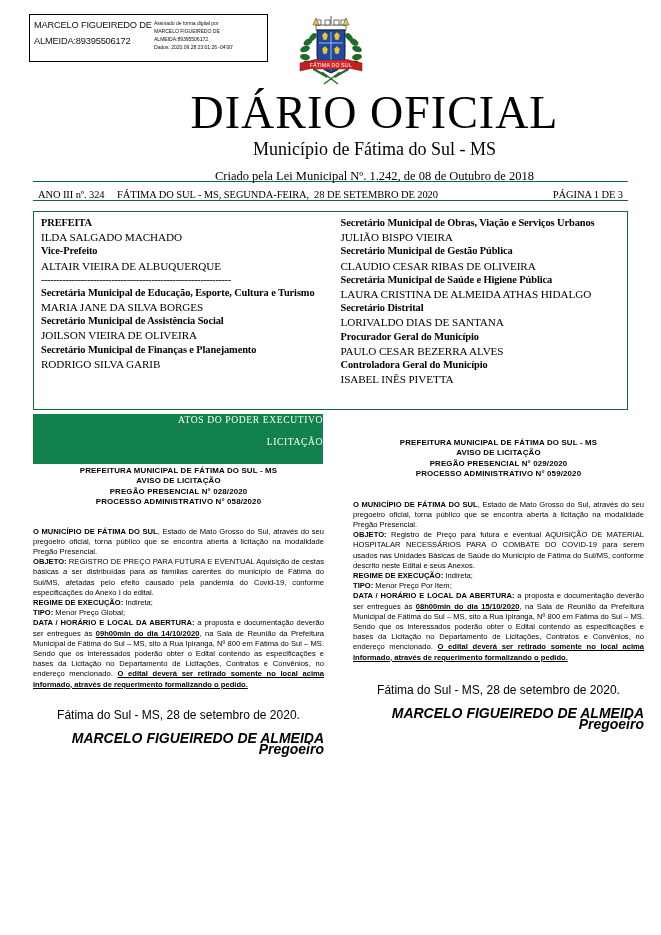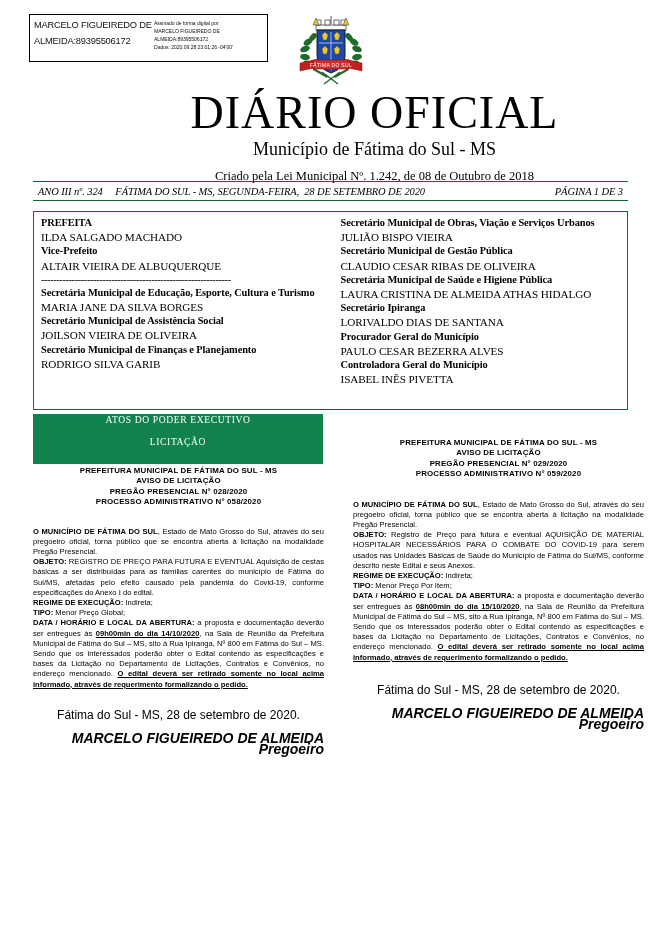--- a/index.html
+++ b/index.html
@@ -103,27 +103,26 @@
   
   .infobar {
     position: absolute;
     left: 33px;
     top: 181px;
     width: 595px;
     border-top: 1.6px solid #0b6b3a;
     border-bottom: 1.6px solid #0b6b3a;
     height: 20px;
     display: flex;
-    align-items: center;
+    align-items: flex-end;
     justify-content: space-between;
     font-size: 10.5px;
     font-family: "Liberation Serif", serif;
     letter-spacing: -0.1px;
     box-sizing: border-box;
-    font-style: italic;
   }
   .infobar .left { padding-left: 5px; white-space: pre; }
   .infobar .right { padding-right: 5px; white-space: pre; }
 
   
   .officials {
     position: absolute;
     left: 33px;
     top: 211px;
     width: 595px;
@@ -162,21 +161,21 @@
     margin: 0;
     overflow: hidden;
     white-space: nowrap;
   }
 
   
   .banner {
     position: absolute;
     background: #11824e;
     color: #fff;
-    text-align: center;
+    text-align: right;
     font-family: "Liberation Serif", serif;
     font-size: 9.6px;
     letter-spacing: 0.6px;
     line-height: 12px;
     height: 28px;
   }
   #banner-executivo { left: 33px; top: 414px; width: 290px; }
   #banner-licitacao { left: 33px; top: 436px; width: 290px; }
 
   
@@ -315,21 +314,21 @@
     <p class="off-role">Secretário Municipal de Finanças e Planejamento</p>
     <p class="off-name">RODRIGO SILVA GARIB</p>
   </div>
   <div class="off-col right">
     <p class="off-role">Secretário Municipal de Obras, Viação e Serviços Urbanos</p>
     <p class="off-name">JULIÃO BISPO VIEIRA</p>
     <p class="off-role">Secretário Municipal de Gestão Pública</p>
     <p class="off-name">CLAUDIO CESAR RIBAS DE OLIVEIRA</p>
     <p class="off-role">Secretária Municipal de Saúde e Higiene Pública</p>
     <p class="off-name">LAURA CRISTINA DE ALMEIDA  ATHAS HIDALGO</p>
-    <p class="off-role">Secretário Ipiranga</p>
+    <p class="off-role">Secretário Distrital</p>
     <p class="off-name">LORIVALDO DIAS DE SANTANA</p>
     <p class="off-role">Procurador Geral do Município</p>
     <p class="off-name">PAULO CESAR BEZERRA ALVES</p>
     <p class="off-role">Controladora Geral do Município</p>
     <p class="off-name">ISABEL INÊS PIVETTA</p>
   </div>
 </div>
 
 <div class="banner" id="banner-executivo">ATOS DO PODER EXECUTIVO</div>
 <div class="banner" id="banner-licitacao">LICITAÇÃO</div>

